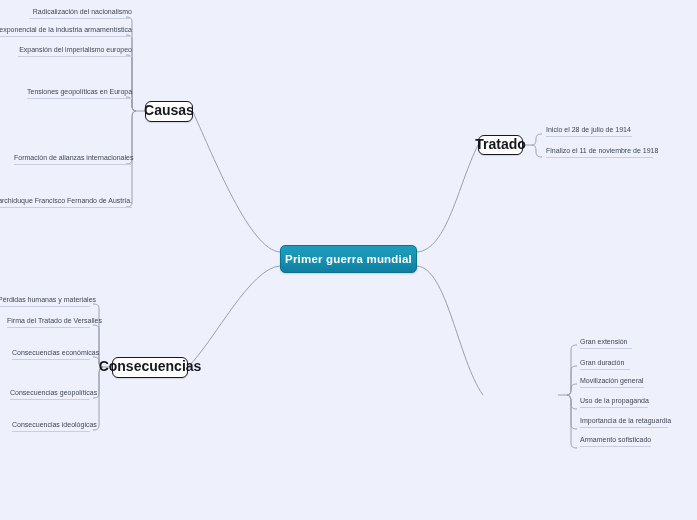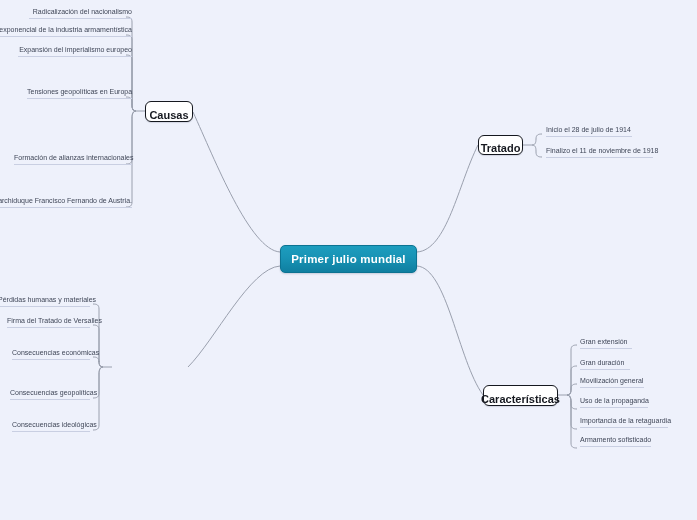--- a/index.html
+++ b/index.html
@@ -50,23 +50,23 @@
 
   
   .branch-node {
     position: absolute;
     box-sizing: border-box;
     background: #ffffff;
     border: 1.6px solid #15181f;
     border-radius: 6px;
     color: #15181f;
     font-weight: bold;
-    font-size: 11px;
+    font-size: 14px;
     display: flex;
-    align-items: flex-end;
+    align-items: flex-start;
     justify-content: center;
     white-space: nowrap;
     box-shadow: 0 1px 1px rgba(20,30,60,0.13);
   }
 
   
   .leaf {
     position: absolute;
     box-sizing: border-box;
     font-size: 7px;
@@ -118,21 +118,21 @@
       <path d="M 567 395 C 570 395 571 393 571 389 L 571 350 C 571 346 573 345 577 345"></path>
       <path d="M 567 395 C 570 395 571 393 571 389 L 571 371 C 571 367 573 366 577 366"></path>
       <path d="M 567 395 C 570 395 571 393 571 389 L 571 389 C 571 385 573 384 577 384"></path>
       <path d="M 567 395 C 570 395 571 398 571 402 L 571 404 C 571 408 573 409 577 409"></path>
       <path d="M 567 395 C 570 395 571 398 571 402 L 571 424 C 571 428 573 429 577 429"></path>
       <path d="M 567 395 C 570 395 571 398 571 402 L 571 443 C 571 447 573 448 577 448"></path>
     </g>
   </svg>
 
   <div class="root-node" style="left:280px; top:245px; width:137px; height:28px;">
-    <span>Primer julio mundial</span>
+    <span>Primer guerra mundial</span>
   </div>
 
   <div class="branch-node" style="left:145px; top:101px; width:48px; height:21px;">
     <span>Causas</span>
   </div>
   <div class="leaf left-leaf" style="left:29px; top:6px; width:103px;">
     <span>Radicalización del nacionalismo</span>
   </div>
   <div class="leaf left-leaf" style="left:-6px; top:24px; width:138px;">
     <span>exponencial de la industria armamentística</span>
@@ -153,39 +153,39 @@
   <div class="branch-node" style="left:478px; top:135px; width:45px; height:20px;">
     <span>Tratado</span>
   </div>
   <div class="leaf right-leaf" style="left:546px; top:124px; width:86px;">
     <span>Inicio el 28 de julio de 1914</span>
   </div>
   <div class="leaf right-leaf" style="left:546px; top:145px; width:107px;">
     <span>Finalizo el 11 de noviembre de 1918</span>
   </div>
 
+  <div class="branch-node" style="left:112px; top:357px; width:76px; height:21px;">
+    <span>Consecuencias</span>
+  </div>
   <div class="leaf left-leaf" style="left:-2px; top:294px; width:92px;">
     <span>Pérdidas humanas y materiales</span>
   </div>
   <div class="leaf left-leaf" style="left:7px; top:315px; width:83px;">
     <span>Firma del Tratado de Versalles</span>
   </div>
   <div class="leaf left-leaf" style="left:12px; top:347px; width:78px;">
     <span>Consecuencias económicas</span>
   </div>
   <div class="leaf left-leaf" style="left:10px; top:387px; width:80px;">
     <span>Consecuencias geopolíticas</span>
   </div>
   <div class="leaf left-leaf" style="left:12px; top:419px; width:78px;">
     <span>Consecuencias ideológicas</span>
   </div>
 
-  <div class="branch-node" style="left:483px; top:385px; width:75px; height:21px;">
-    <span>Características</span>
-  </div>
   <div class="leaf right-leaf" style="left:580px; top:336px; width:52px;">
     <span>Gran extensión</span>
   </div>
   <div class="leaf right-leaf" style="left:580px; top:357px; width:50px;">
     <span>Gran duración</span>
   </div>
   <div class="leaf right-leaf" style="left:580px; top:375px; width:64px;">
     <span>Movilización general</span>
   </div>
   <div class="leaf right-leaf" style="left:580px; top:395px; width:68px;">

